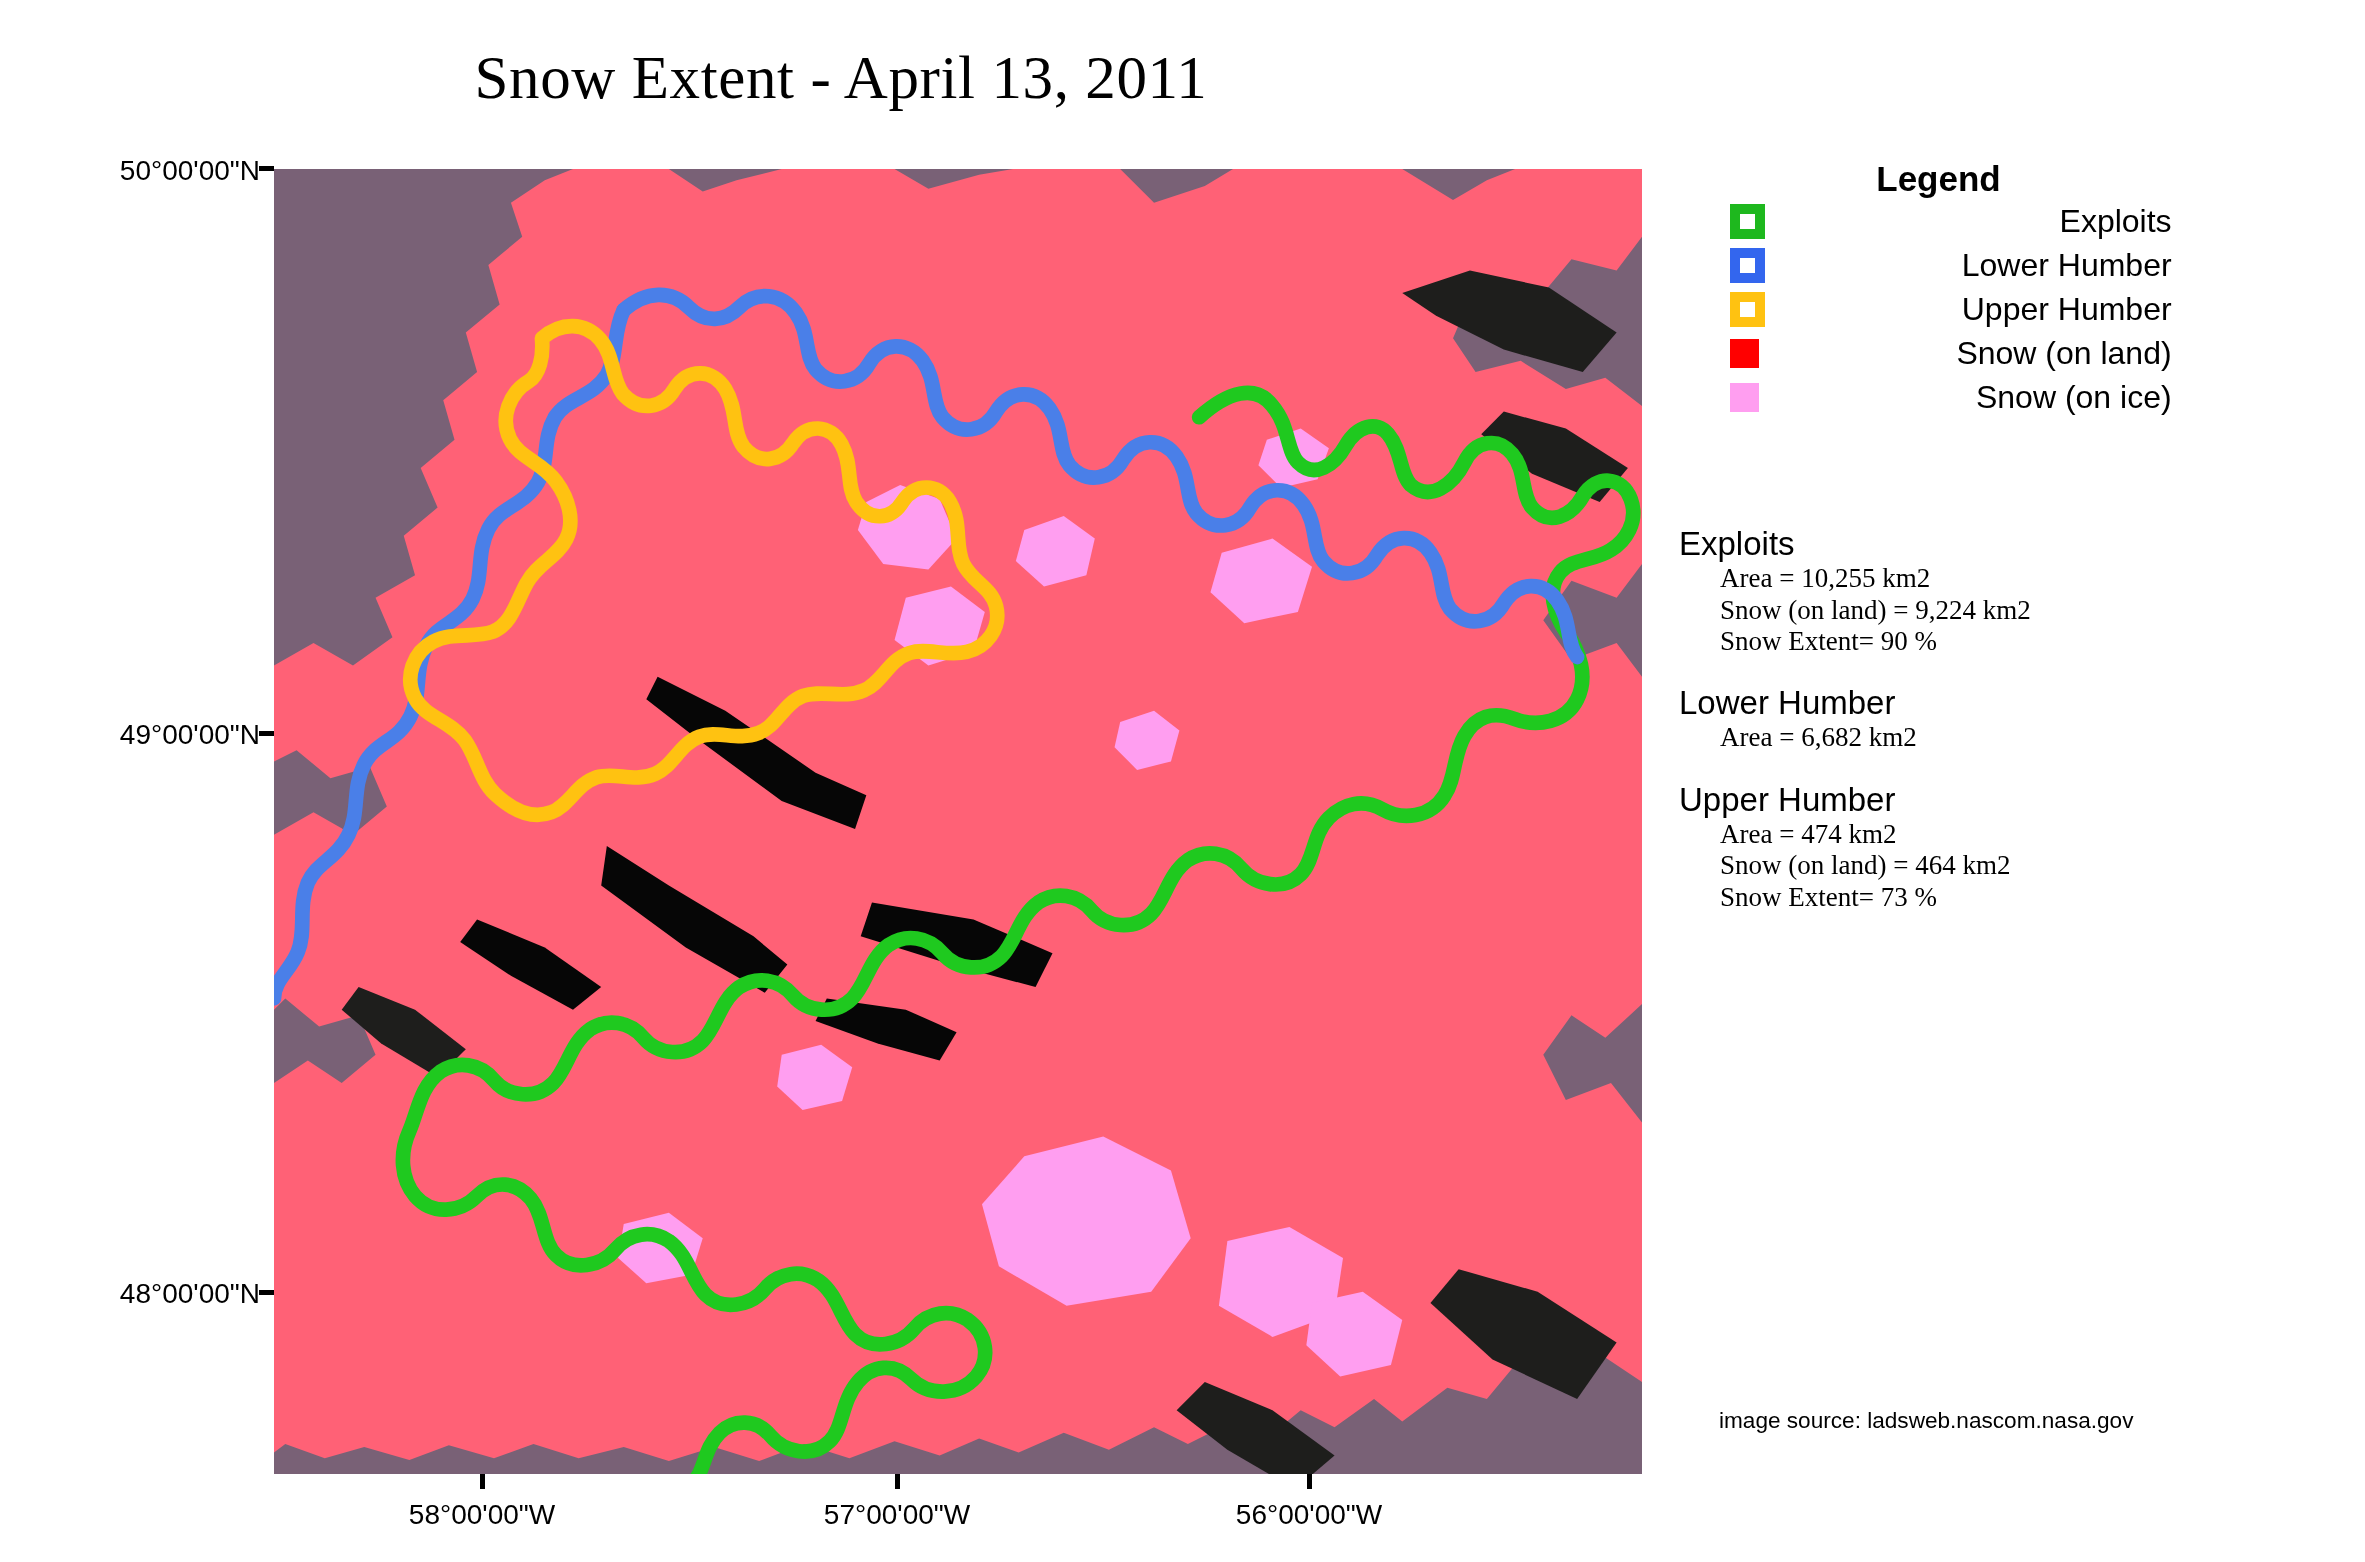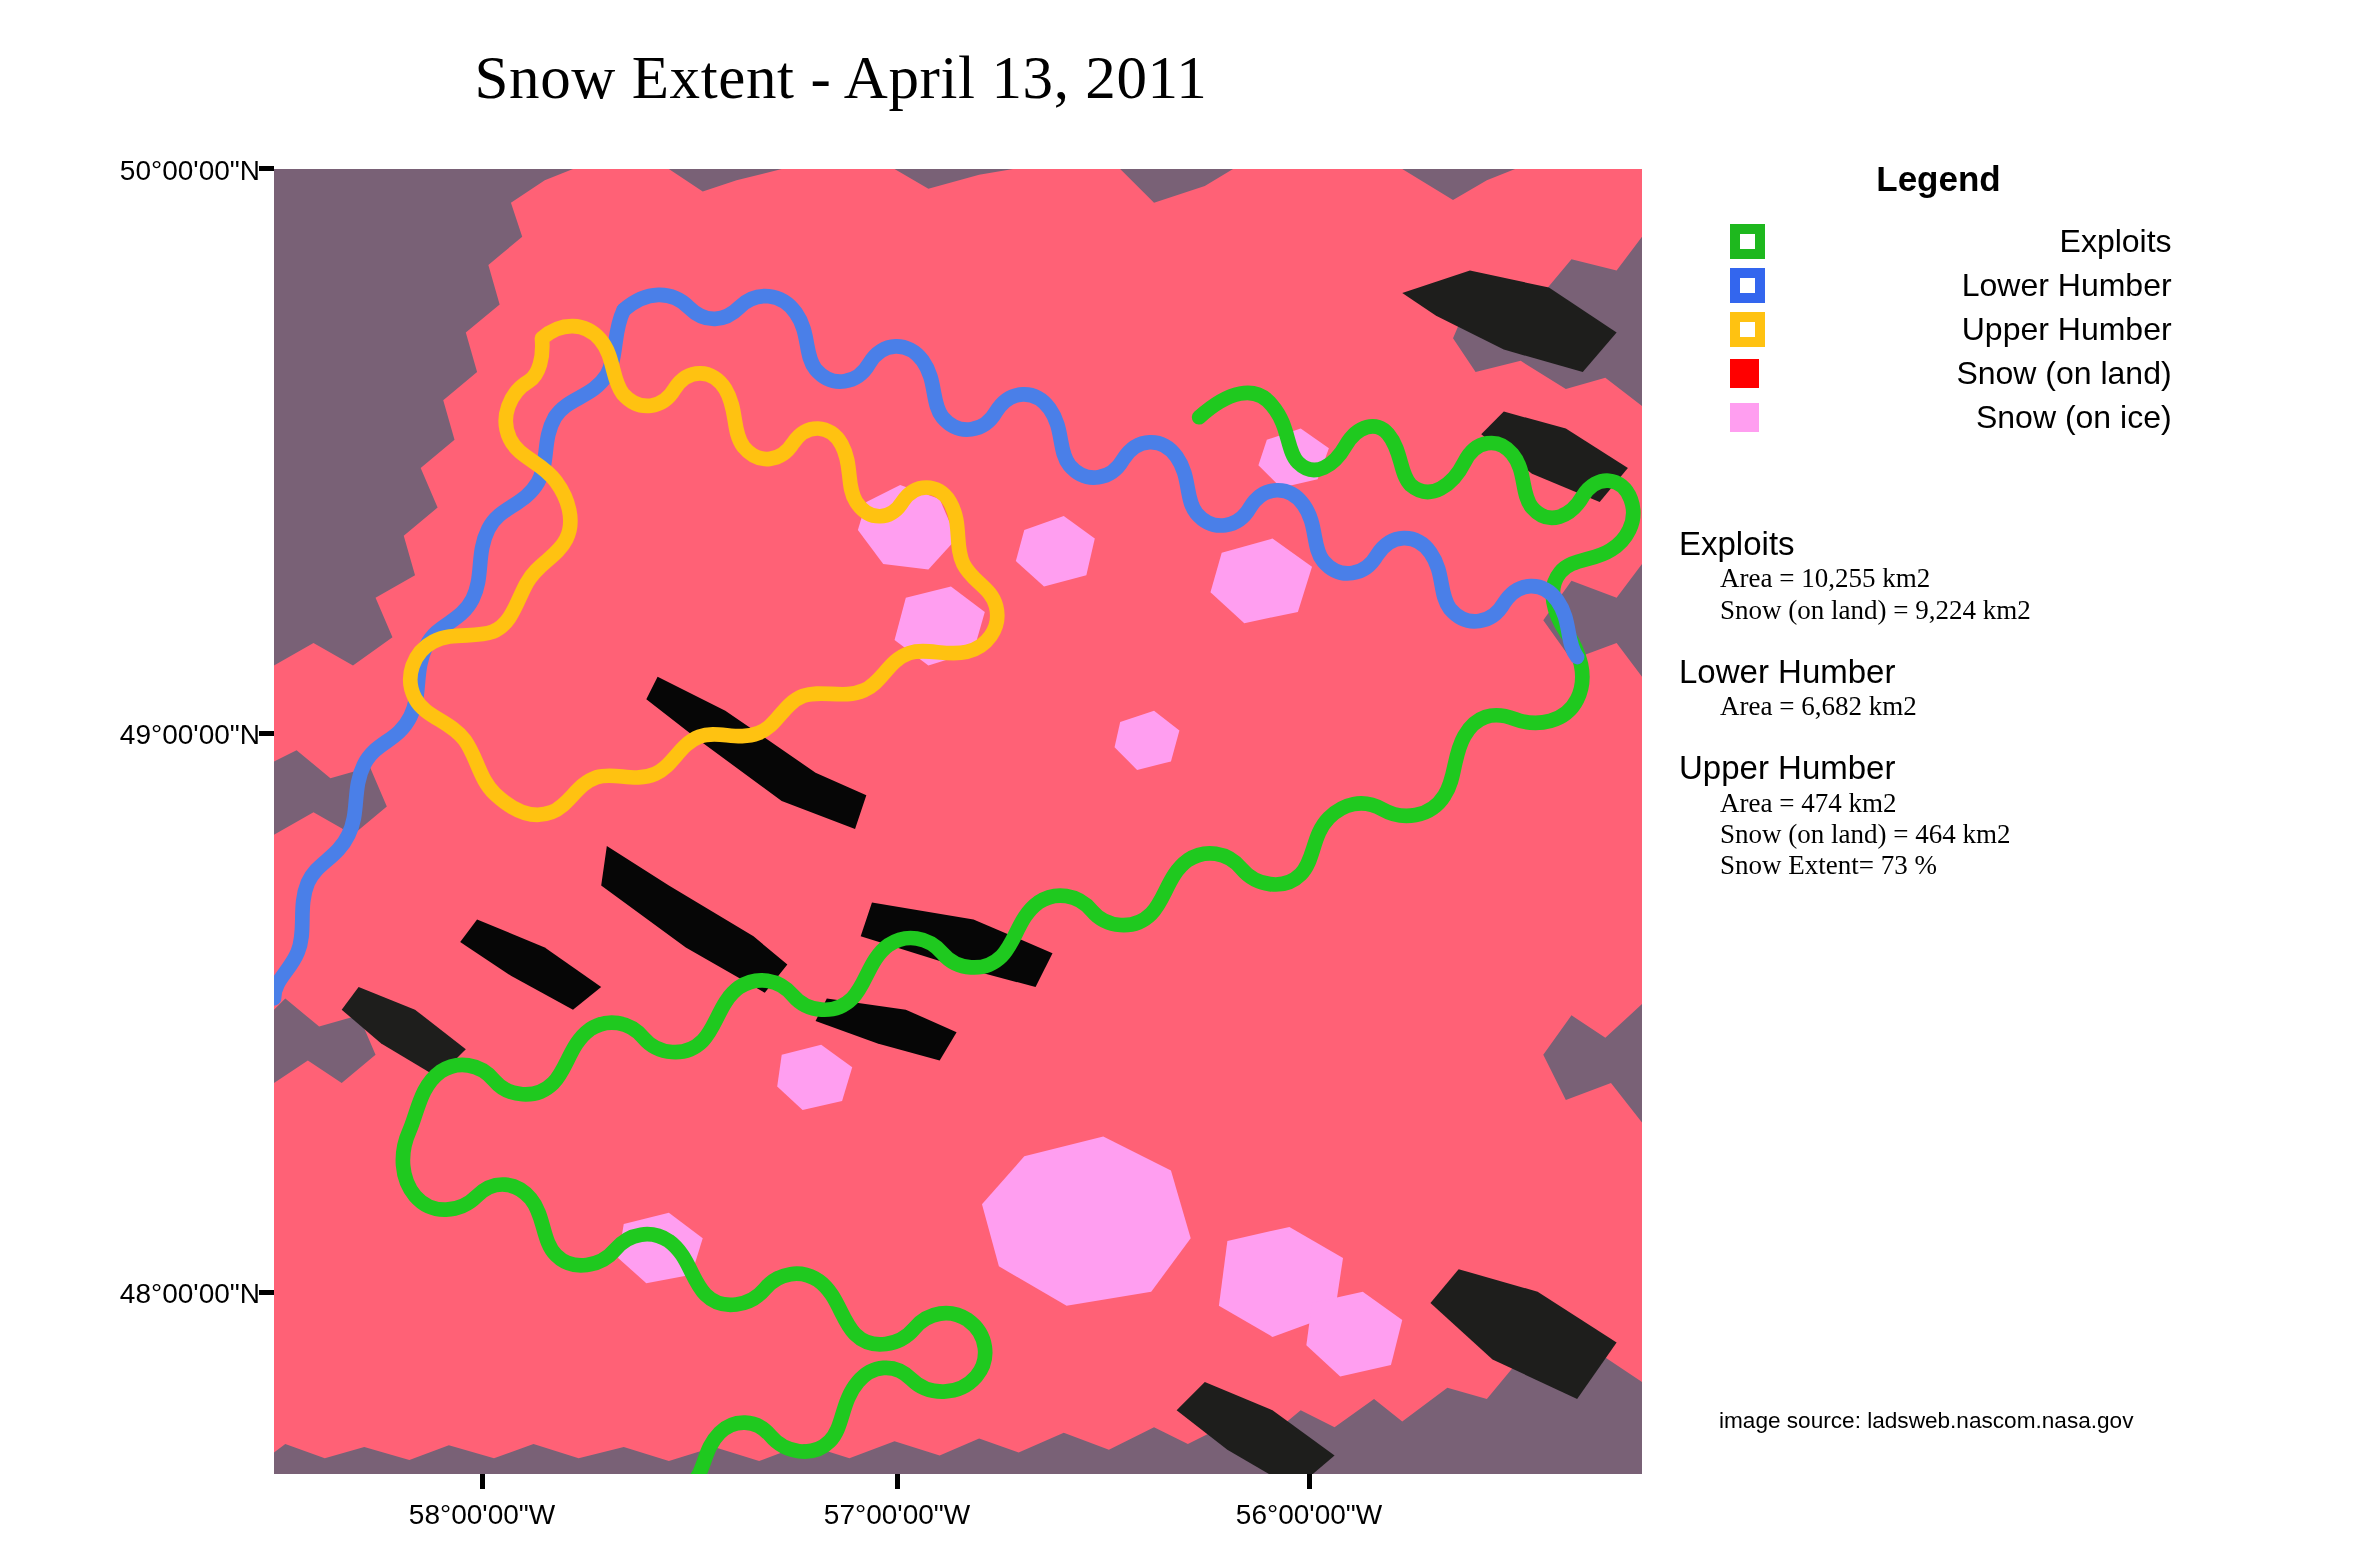--- a/index.html
+++ b/index.html
@@ -76,21 +76,21 @@
     left: 1693px;
     top: 159px;
     width: 491px;
   }
   #legend-title {
     text-align: center;
     font-size: 35px;
     font-weight: 700;
     font-family: "Liberation Sans", sans-serif;
     letter-spacing: 0px;
-    margin-bottom: 20px;
+    margin-bottom: 0;
   }
   .legend-row {
     display: flex;
     align-items: center;
     height: 44px;
   }
   .legend-swatch-cell {
     width: 73px;
     flex: 0 0 73px;
     display: flex;
@@ -363,20 +363,21 @@
     <div class="legend-label">Snow (on ice)</div>
   </div>
 </div>
 
 <div id="stats">
 
   <div class="stat-block">
     <div class="stat-name">Exploits</div>
     <div class="stat-line">Area = 10,255 km2</div>
     <div class="stat-line">Snow (on land) = 9,224 km2</div>
+    <div class="stat-line">Snow Extent= 90 %</div>
   </div>
 
   <div class="stat-block">
     <div class="stat-name">Lower Humber</div>
     <div class="stat-line">Area = 6,682 km2</div>
   </div>
 
   <div class="stat-block">
     <div class="stat-name">Upper Humber</div>
     <div class="stat-line">Area = 474 km2</div>

